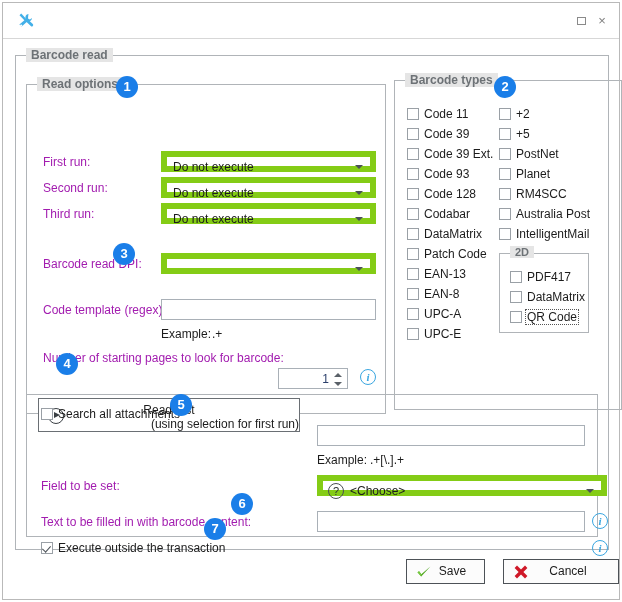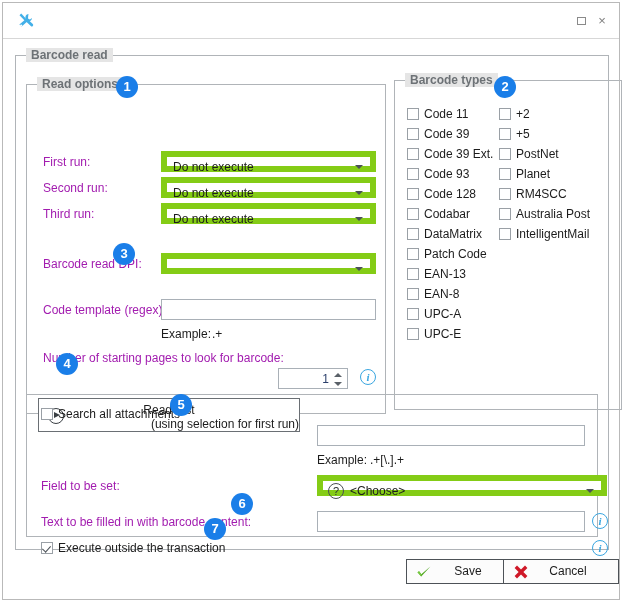--- a/index.html
+++ b/index.html
@@ -264,21 +264,21 @@
   }
 
   
   .fbtn {
     position: absolute;
     top: 556px;
     height: 25px;
     border: 1px solid #4d5257;
     background: #fcfcfc;
   }
-  #btn-save { left: 403px; width: 110px; }
+  #btn-save { left: 403px; width: 79px; }
   #btn-cancel { left: 500px; width: 116px; }
   .fbtn .fl {
     position: absolute;
     left: 0; right: 0; top: 4px;
     text-align: center;
     font-size: 12px;
     padding-left: 14px;
   }
   .fbtn .gico {
     position: absolute; left: 9px; top: 4px;
@@ -438,20 +438,35 @@
         </div>
       <div class="cb" style="left:104px; top:126px;">
           <span class="box"></span>
           <span class="cbl">Australia Post</span>
         </div>
       <div class="cb" style="left:104px; top:146px;">
           <span class="box"></span>
           <span class="cbl">IntelligentMail</span>
         </div>
 
+      <div class="gb" id="gb-2d">
+        <span class="gb-title">2D</span>
+        <div class="cb" style="left:10px; top:16px;">
+            <span class="box"></span>
+            <span class="cbl">PDF417</span>
+          </div>
+        <div class="cb" style="left:10px; top:36px;">
+            <span class="box"></span>
+            <span class="cbl">DataMatrix</span>
+          </div>
+        <div class="cb" style="left:10px; top:56px;">
+            <span class="box"></span>
+            <span class="cbl focused">QR Code</span>
+          </div>
+      </div>
     </div>
 
     <div class="gb" id="gb-bottom">
 
       <div class="cb" style="left:14px; top:12px;">
         <span class="box"></span>
         <span class="cbl">Search all attachments</span>
       </div>
 
       <div class="tinput" style="left:290px; top:30px; width:268px;"></div>

